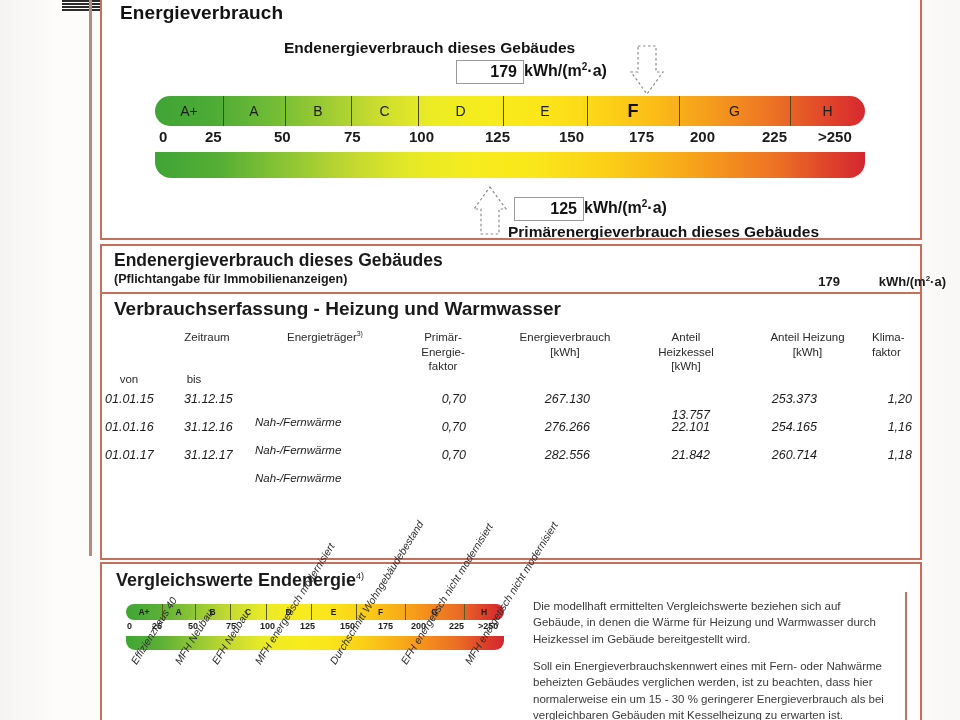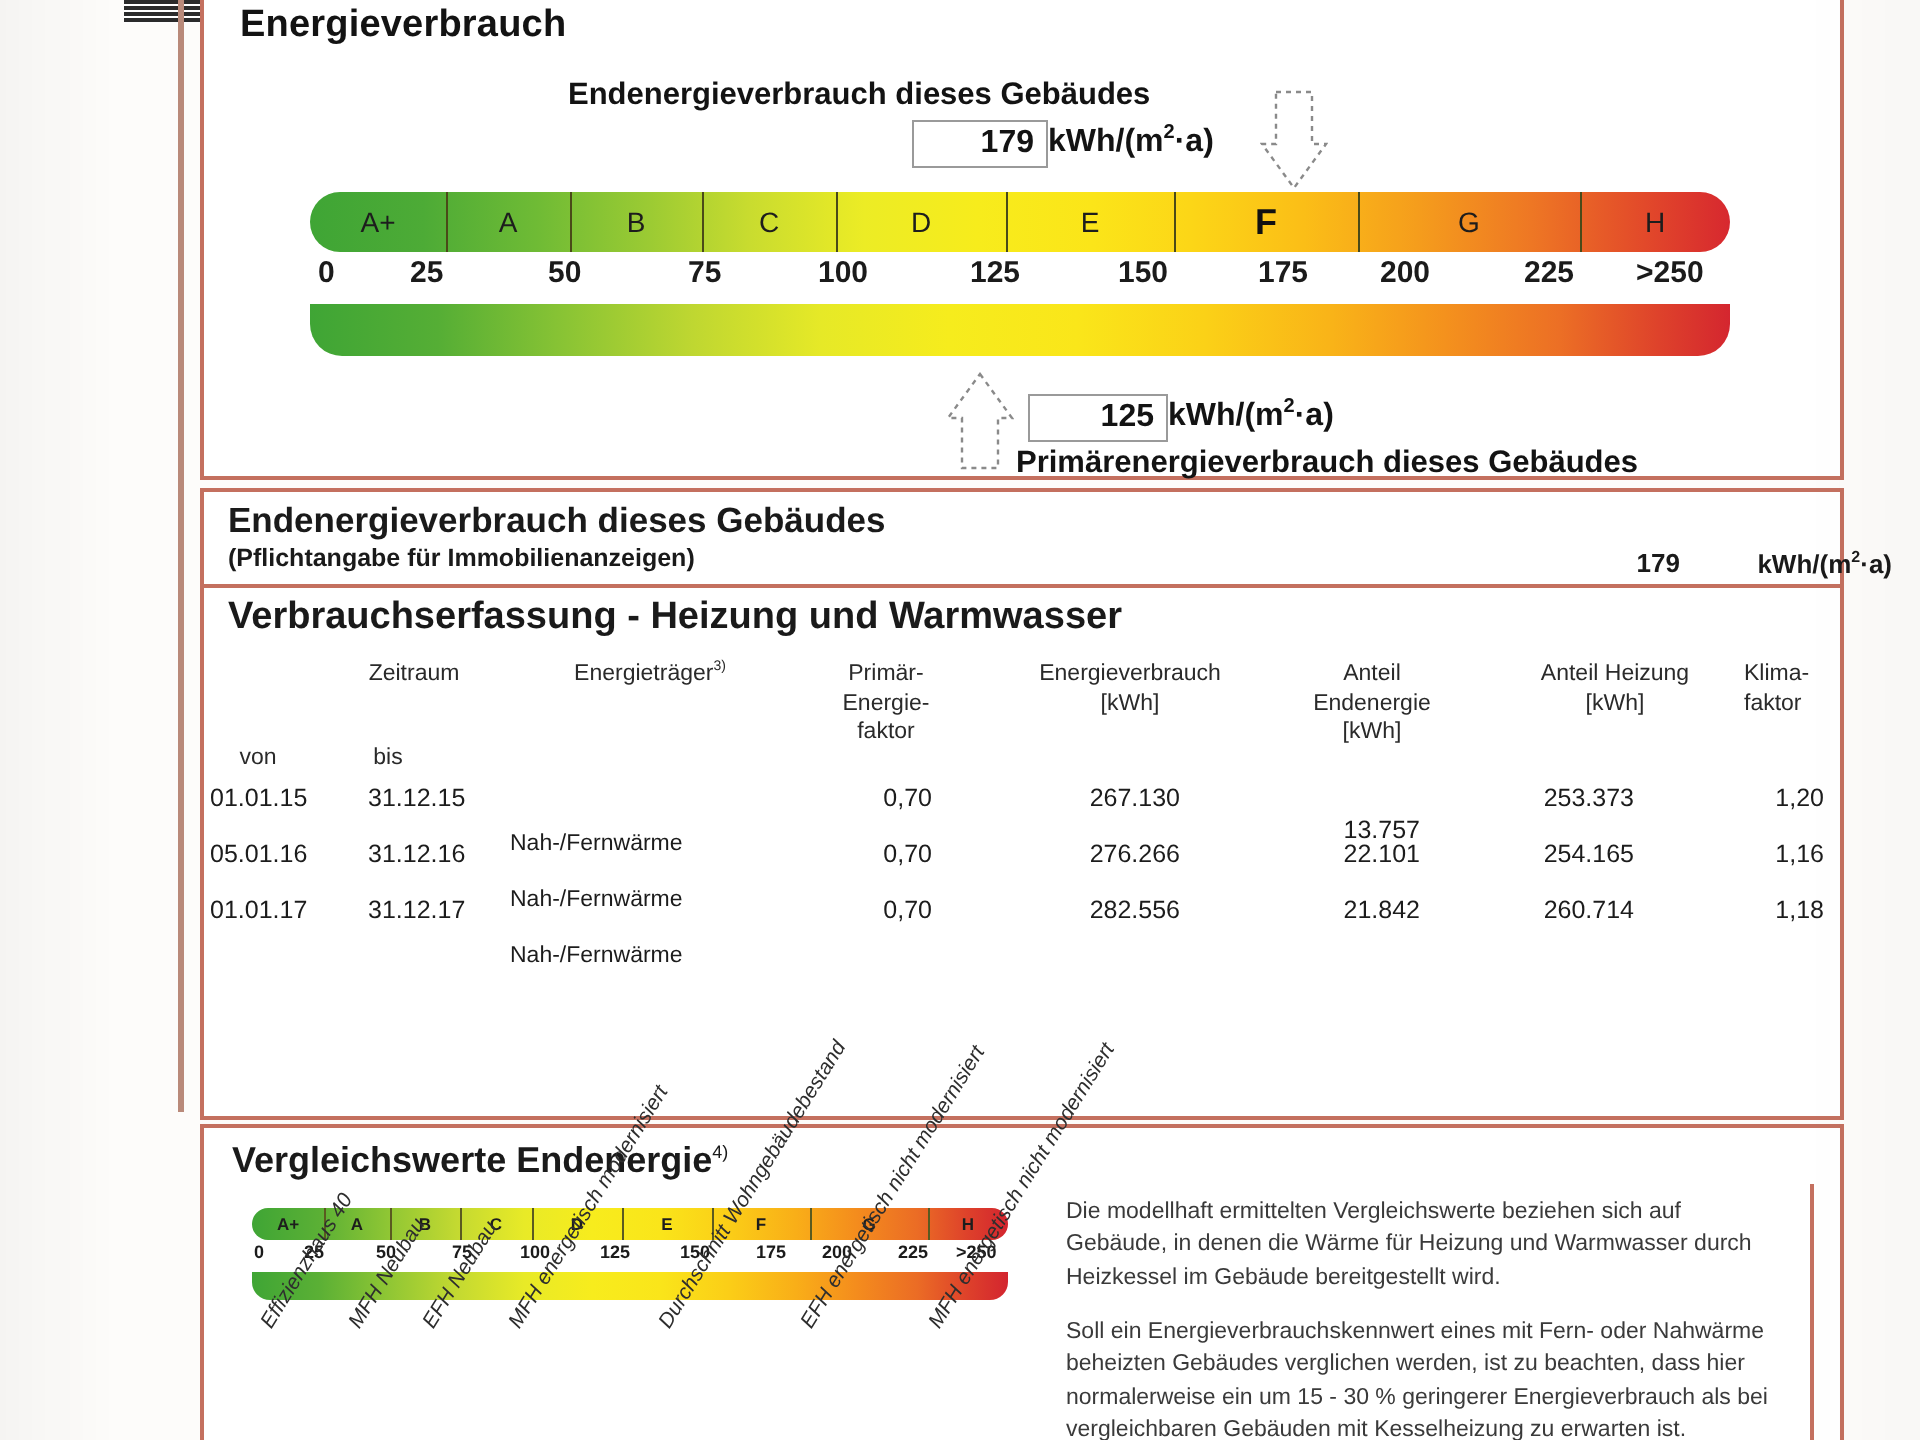--- a/index.html
+++ b/index.html
@@ -71,21 +71,21 @@
   .pf-sub{position:absolute;left:114px;top:272px;font-size:12.5px;font-weight:bold;}
   .pf-val{position:absolute;right:120px;top:274px;font-size:13px;font-weight:bold;text-align:right;}
   .pf-unit{position:absolute;right:14px;top:274px;font-size:13px;font-weight:bold;}
   .pf-unit sup{font-size:8px;}
 
   
   .tbl-title{position:absolute;left:114px;top:298px;font-size:19px;font-weight:bold;}
   .thead{position:absolute;left:100px;top:326px;width:818px;height:60px;}
   .th{position:absolute;font-size:11.5px;color:#2a2a2a;text-align:center;line-height:1.28;}
   .th sup{font-size:7px;}
-  .trow{position:absolute;left:100px;width:818px;height:28px;font-size:12.5px;color:#1c1c1c;}
+  .trow{position:absolute;left:100px;width:818px;height:28px;font-size:12.5px;color:#1c1c1c;font-style:italic;}
   .td{position:absolute;white-space:nowrap;}
   .td.num{text-align:right;}
   .td.small{font-size:11.5px;margin-top:24px;}
 
   
   .vg-title{position:absolute;left:116px;top:570px;font-size:18px;font-weight:bold;}
   .vg-title sup{font-size:9px;font-weight:normal;}
   .mini-wrap{position:absolute;left:126px;top:604px;width:378px;}
   .mini-bar{position:relative;height:16px;border-radius:8px;overflow:hidden;
     background:linear-gradient(90deg,
@@ -183,41 +183,41 @@
     <div class="th" style="left:52px;top:4px;width:110px;">Zeitraum</div>
     <div class="th" style="left:-1px;top:46px;width:60px;">von</div>
     <div class="th" style="left:64px;top:46px;width:60px;">bis</div>
     <div class="th" style="left:150px;top:4px;width:150px;"><span>Energieträger</span><sup>3)</sup></div>
     <div class="th" style="left:295px;top:4px;width:96px;white-space:pre-line;">Primär-
 Energie-
 faktor</div>
     <div class="th" style="left:390px;top:4px;width:150px;white-space:pre-line;">Energieverbrauch
 [kWh]</div>
     <div class="th" style="left:525px;top:4px;width:122px;white-space:pre-line;">Anteil
-Endenergie
+Heizkessel
 [kWh]</div>
     <div class="th" style="left:640px;top:4px;width:135px;white-space:pre-line;">Anteil Heizung
 [kWh]</div>
     <div class="th" style="left:772px;top:4px;width:60px;white-space:pre-line;text-align:left;">Klima-
 faktor</div>
   </div>
 
   <div class="trow" style="top:392px;">
     <div class="td" style="left:5px;">01.01.15</div>
     <div class="td" style="left:84px;">31.12.15</div>
     <div class="td small" style="left:155px;">Nah-/Fernwärme</div>
     <div class="td num" style="left:306px;width:60px;">0,70</div>
     <div class="td num" style="left:400px;width:90px;">267.130</div>
     <div class="td num" style="left:520px;width:90px;margin-top:16px;">13.757</div>
     <div class="td num" style="left:625px;width:92px;">253.373</div>
     <div class="td num" style="left:740px;width:72px;">1,20</div>
   </div>
 
   <div class="trow" style="top:420px;">
-    <div class="td" style="left:5px;">05.01.16</div>
+    <div class="td" style="left:5px;">01.01.16</div>
     <div class="td" style="left:84px;">31.12.16</div>
     <div class="td small" style="left:155px;">Nah-/Fernwärme</div>
     <div class="td num" style="left:306px;width:60px;">0,70</div>
     <div class="td num" style="left:400px;width:90px;">276.266</div>
     <div class="td num" style="left:520px;width:90px;">22.101</div>
     <div class="td num" style="left:625px;width:92px;">254.165</div>
     <div class="td num" style="left:740px;width:72px;">1,16</div>
   </div>
 
   <div class="trow" style="top:448px;">

